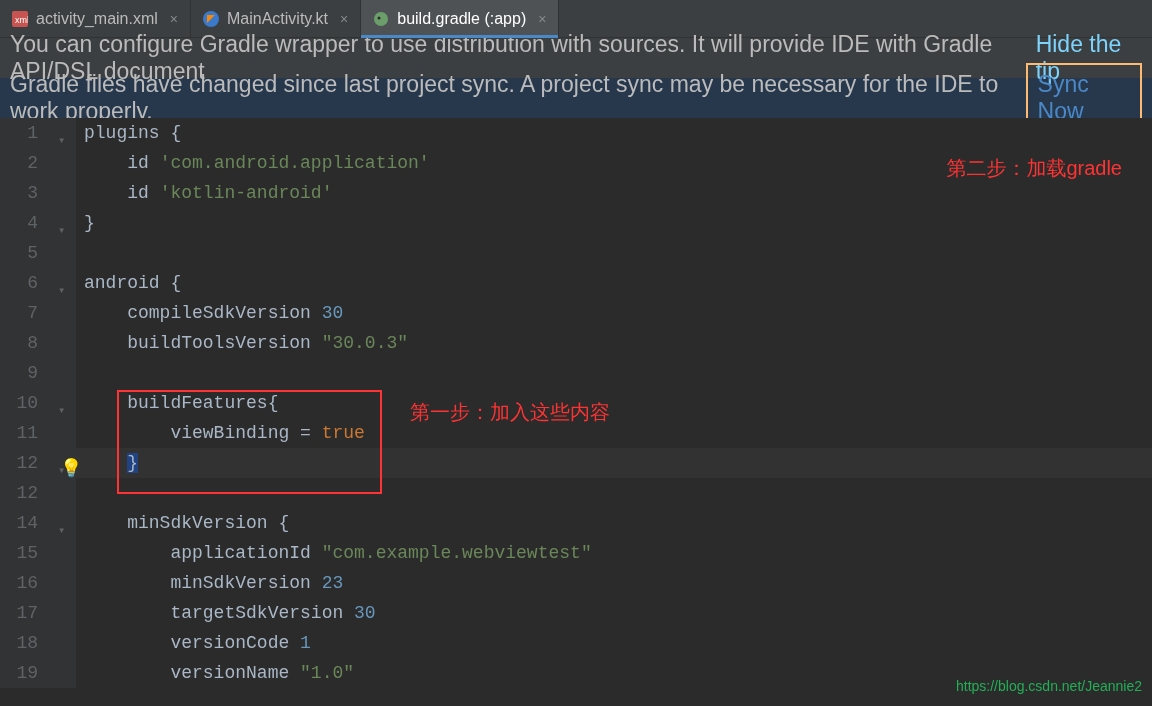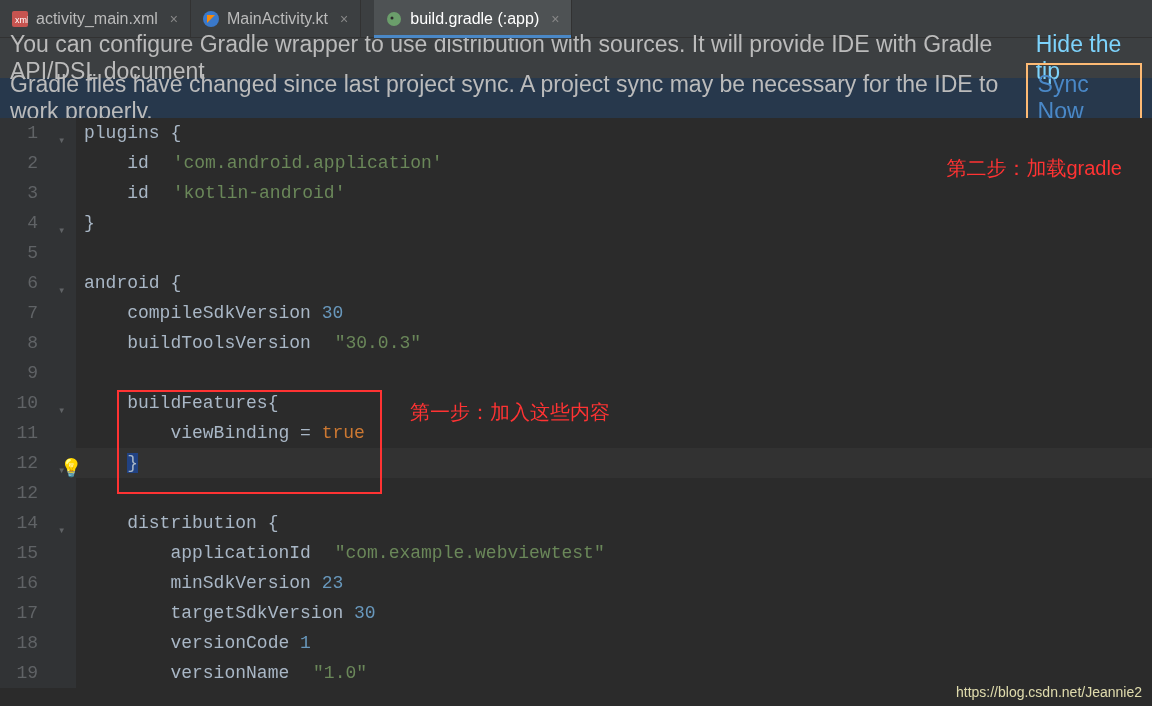--- a/index.html
+++ b/index.html
@@ -26,21 +26,20 @@
       gap: 8px;
       color: #bbbbbb;
       font-size: 16px;
       cursor: pointer;
       border-right: 1px solid #323232;
       position: relative;
     }
     .tab.active {
       background: #4e5254;
       color: #ffffff;
-      margin-left: 13px;
     }
     .tab.active::after {
       content: "";
       position: absolute;
       bottom: -1px;
       left: 0;
       right: 0;
       height: 3px;
       background: #4a88c7;
     }
@@ -93,21 +92,21 @@
       font-size: 12px;
     }
     .code {
       padding-left: 8px;
       position: relative;
       flex: 1;
       font-family: Liberation Mono, monospace;
     }
     .code-line { height: 30px; white-space: pre; }
     .kw { color: #cc7832; }
-    .str { color: #6a8759; margin-left: 13px; }
+    .str { color: #6a8759; }
     .num { color: #6897bb; }
     .highlight-line {
       position: absolute;
       left: 0;
       right: 0;
       height: 30px;
       background: #323232;
       z-index: 0;
     }
     .code-content { position: relative; z-index: 1; }
@@ -144,22 +143,22 @@
       position: absolute;
       left: 60px;
       top: 457px;
       color: #ffc66d;
       font-size: 18px;
       z-index: 5;
     }
     .watermark {
       position: absolute;
       right: 10px;
-      bottom: 6px;
-      color: #fef9c3;
+      bottom: 12px;
+      color: #22c55e;
       font-size: 14px;
       opacity: 0.85;
       z-index: 10;
     }
   </style>
 </head>
 <body>
 
 <div class="tabs">
   <div class="tab">
@@ -243,21 +242,21 @@
         <div class="code-line">}</div>
         <div class="code-line"></div>
         <div class="code-line">android {</div>
         <div class="code-line">    compileSdkVersion <span class="num">30</span></div>
         <div class="code-line">    buildToolsVersion <span class="str">"30.0.3"</span></div>
         <div class="code-line"></div>
         <div class="code-line">    buildFeatures{</div>
         <div class="code-line">        viewBinding = <span class="kw">true</span></div>
         <div class="code-line">    <span style="background:#214283">}</span></div>
         <div class="code-line"></div>
-        <div class="code-line">    distribution {</div>
+        <div class="code-line">    minSdkVersion {</div>
         <div class="code-line">        applicationId <span class="str">"com.example.webviewtest"</span></div>
         <div class="code-line">        minSdkVersion <span class="num">23</span></div>
         <div class="code-line">        targetSdkVersion <span class="num">30</span></div>
         <div class="code-line">        versionCode <span class="num">1</span></div>
         <div class="code-line">        versionName <span class="str">"1.0"</span></div>
       </div>
   </div>
 </div>
 
 <div class="redbox1"></div>

